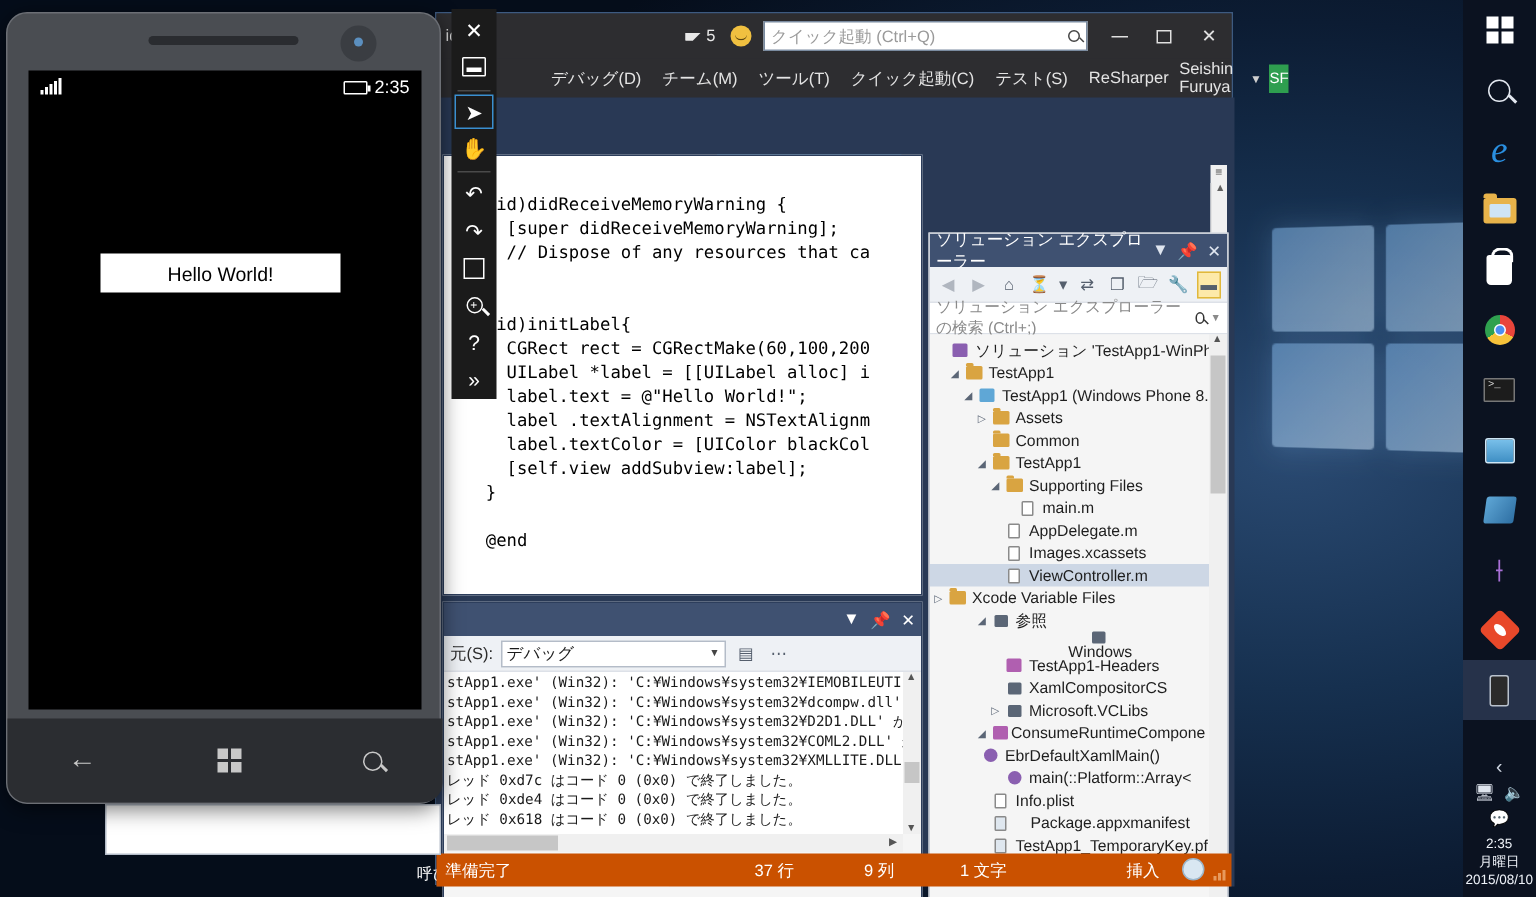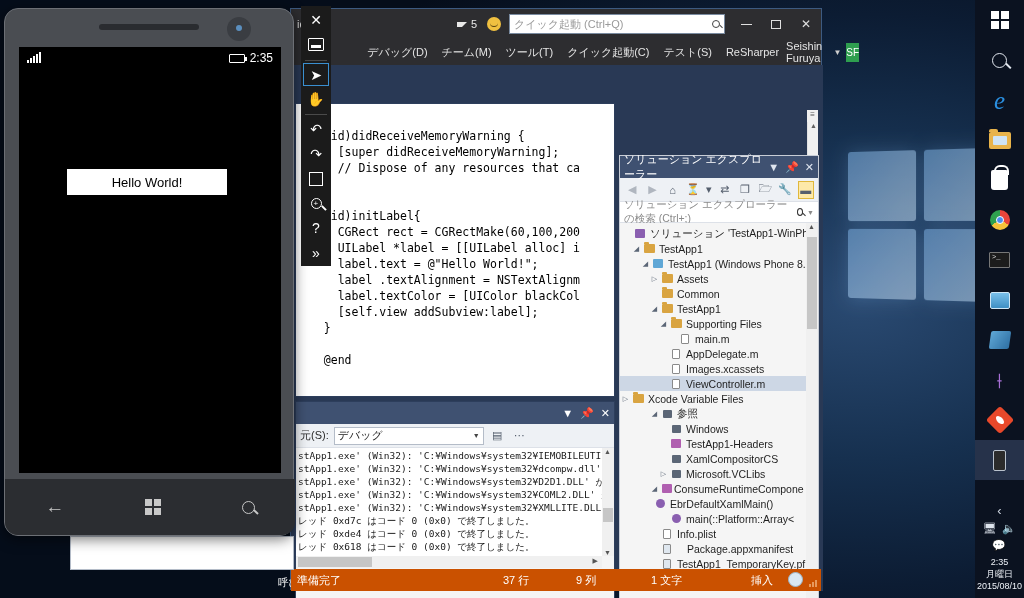--- a/index.html
+++ b/index.html
@@ -518,21 +518,21 @@
               </span>
               <span style="margin-left: 3px;">Xcode Variable Files</span>
             </div>
             <div class="tr" style="padding-left: 29px;">
               <span class="tw">◢</span>
               <span class="ic">
                 <span class="sq" style="background: rgb(91, 102, 118); width: 9px; height: 8px;"></span>
               </span>
               <span style="margin-left: 3px;">参照</span>
             </div>
-            <div class="tr" style="padding-left: 38px;">
+            <div class="tr" style="padding-left: 38px; flex-direction: column;">
               <span class="tw"></span>
               <span class="ic">
                 <span class="sq" style="background: rgb(91, 102, 118); width: 9px; height: 8px;"></span>
               </span>
               <span style="margin-left: 3px;">Windows</span>
             </div>
             <div class="tr" style="padding-left: 38px;">
               <span class="tw"></span>
               <span class="ic">
                 <span class="sq" style="background: rgb(176, 95, 176);"></span>
@@ -652,21 +652,21 @@
             <span class="otab sel">出力</span>
             <span class="otab">ローカル</span>
             <span class="otab">ウォッチ 1</span>
           </div>
       </div>
 
       <div class="statusbar">
         <span class="sbl">準備完了</span>
         <span class="sb-cell" style="left:212px">37 行</span>
         <span class="sb-cell" style="left:285px">9 列</span>
-        <span class="sb-cell" style="left:360px">1 文字</span>
+        <span class="sb-cell" style="left:349px">1 文字</span>
         <span class="sb-cell" style="left:460px">挿入</span>
         <span class="sb-dot"></span>
         <span class="sb-sig">
           <i style="height:3px"></i>
             <i style="height:5px"></i>
             <i style="height:7px"></i>
         </span>
       </div>
 
     </div>

